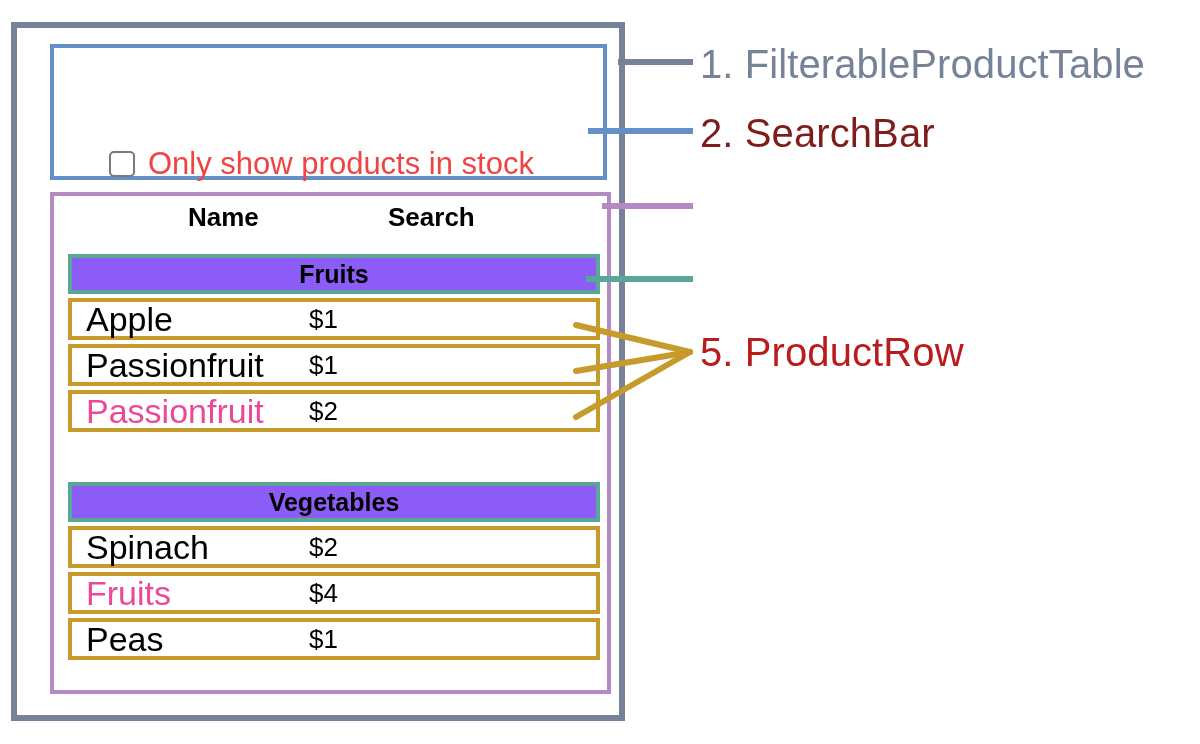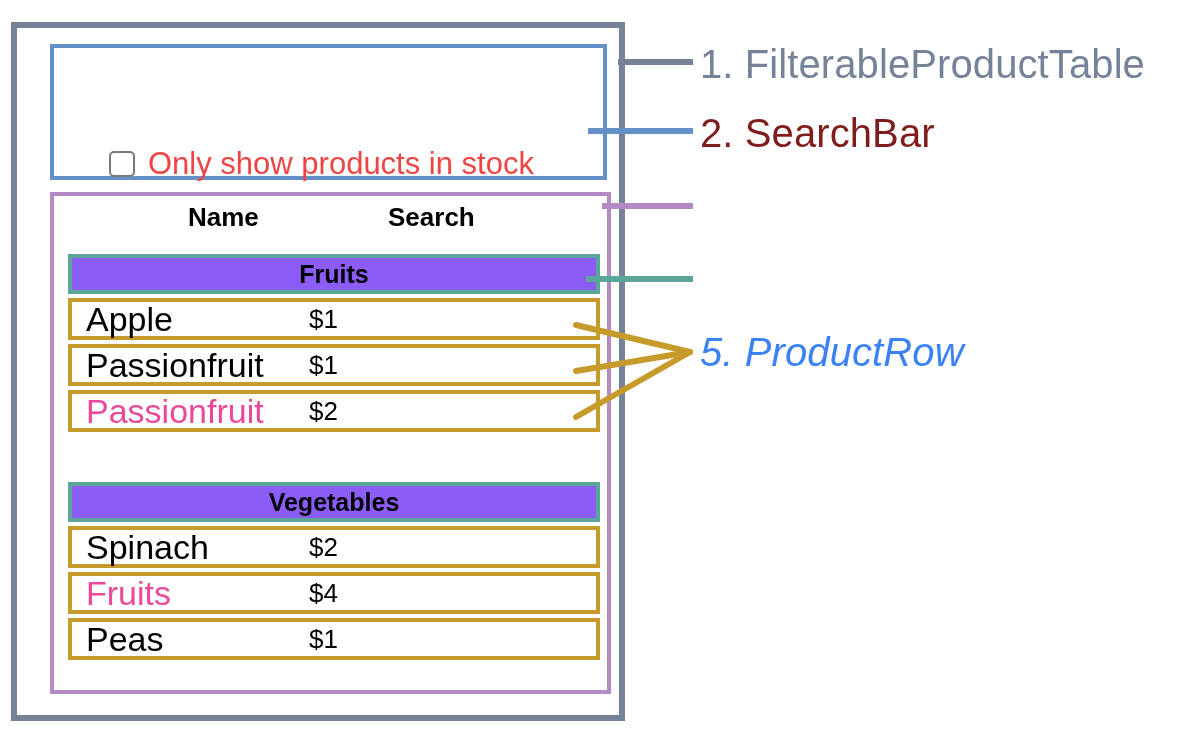--- a/index.html
+++ b/index.html
@@ -178,21 +178,21 @@
     font-size: 40px;
     letter-spacing: 0.1px;
     white-space: nowrap;
     transform: translateY(-50%);
     line-height: 1;
   }
   #legend-label-1 { top: 64px;  color: #768298; }
   #legend-label-2 { top: 133px; color: #7f1d1d; }
   #legend-label-3 { top: 208px; color: #9a6fad; }
   #legend-label-4 { top: 281px; color: #3f8173; }
-  #legend-label-5 { top: 352px; color: #3b82f6; font-style: italic; }
+  #legend-label-5 { top: 352px; color: #b91c1c; }
 
   .connector {
     position: absolute;
     height: 6px;
   }
   #connector-1 { left: 618px; top: 59px;  width: 75px; background: #768298; }
   #connector-2 { left: 588px; top: 128px; width: 105px; background: #6490c8; }
   #connector-3 { left: 602px; top: 203px; width: 91px;  background: #b58ac4; }
   #connector-4 { left: 586px; top: 276px; width: 107px; background: #5aa79a; }
 </style>

